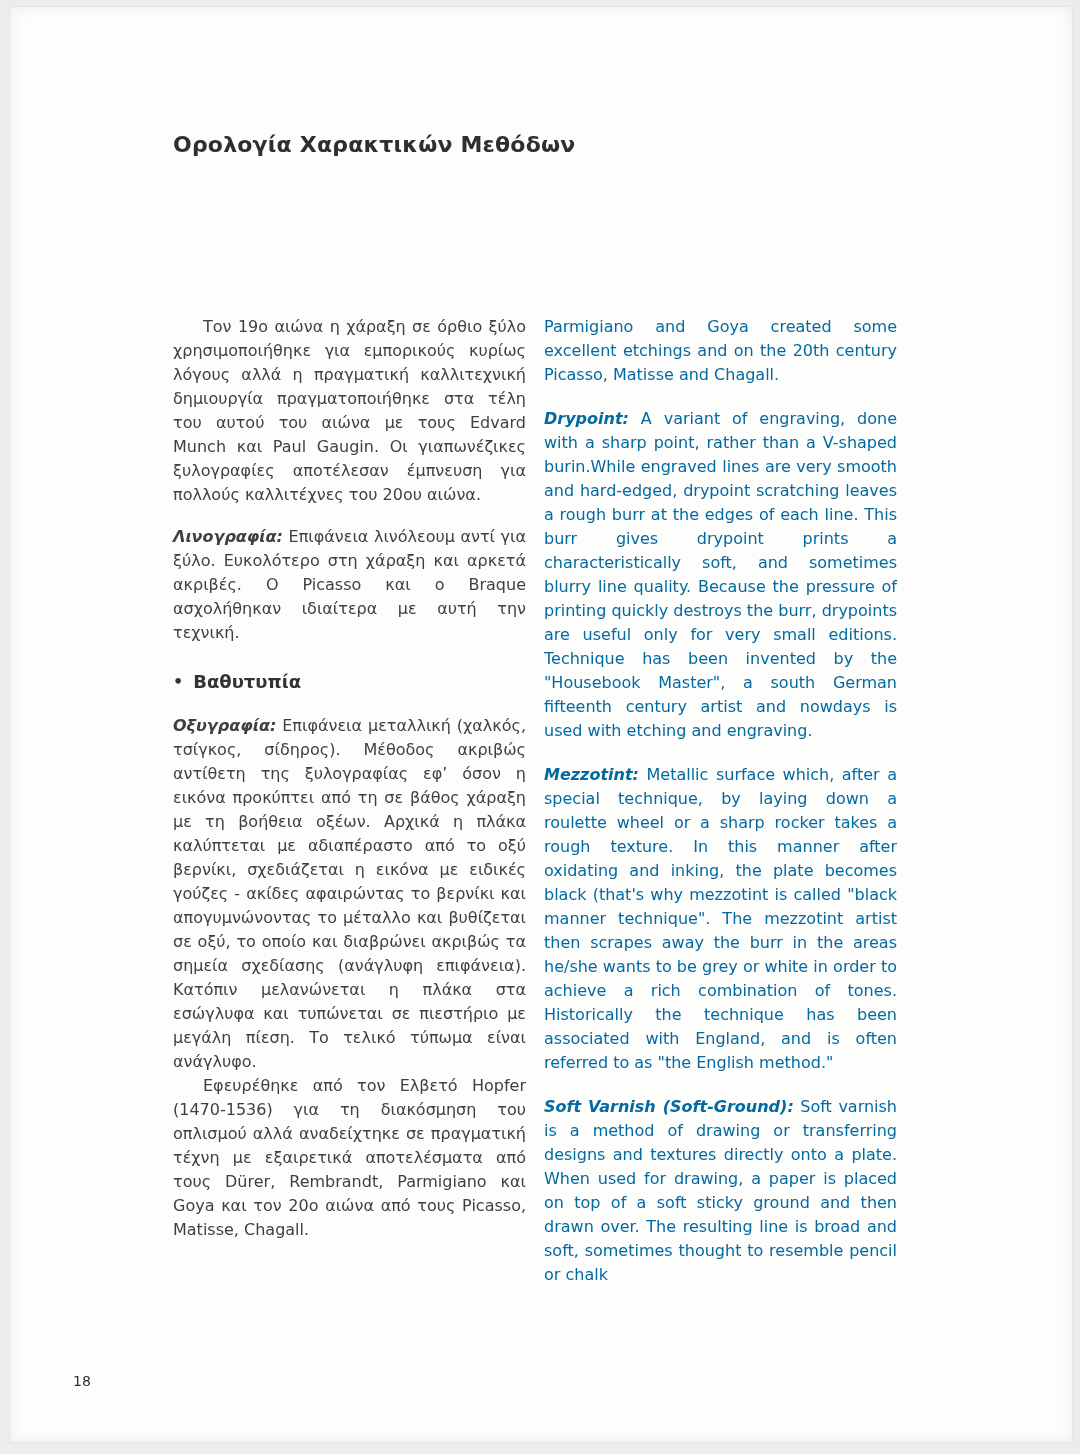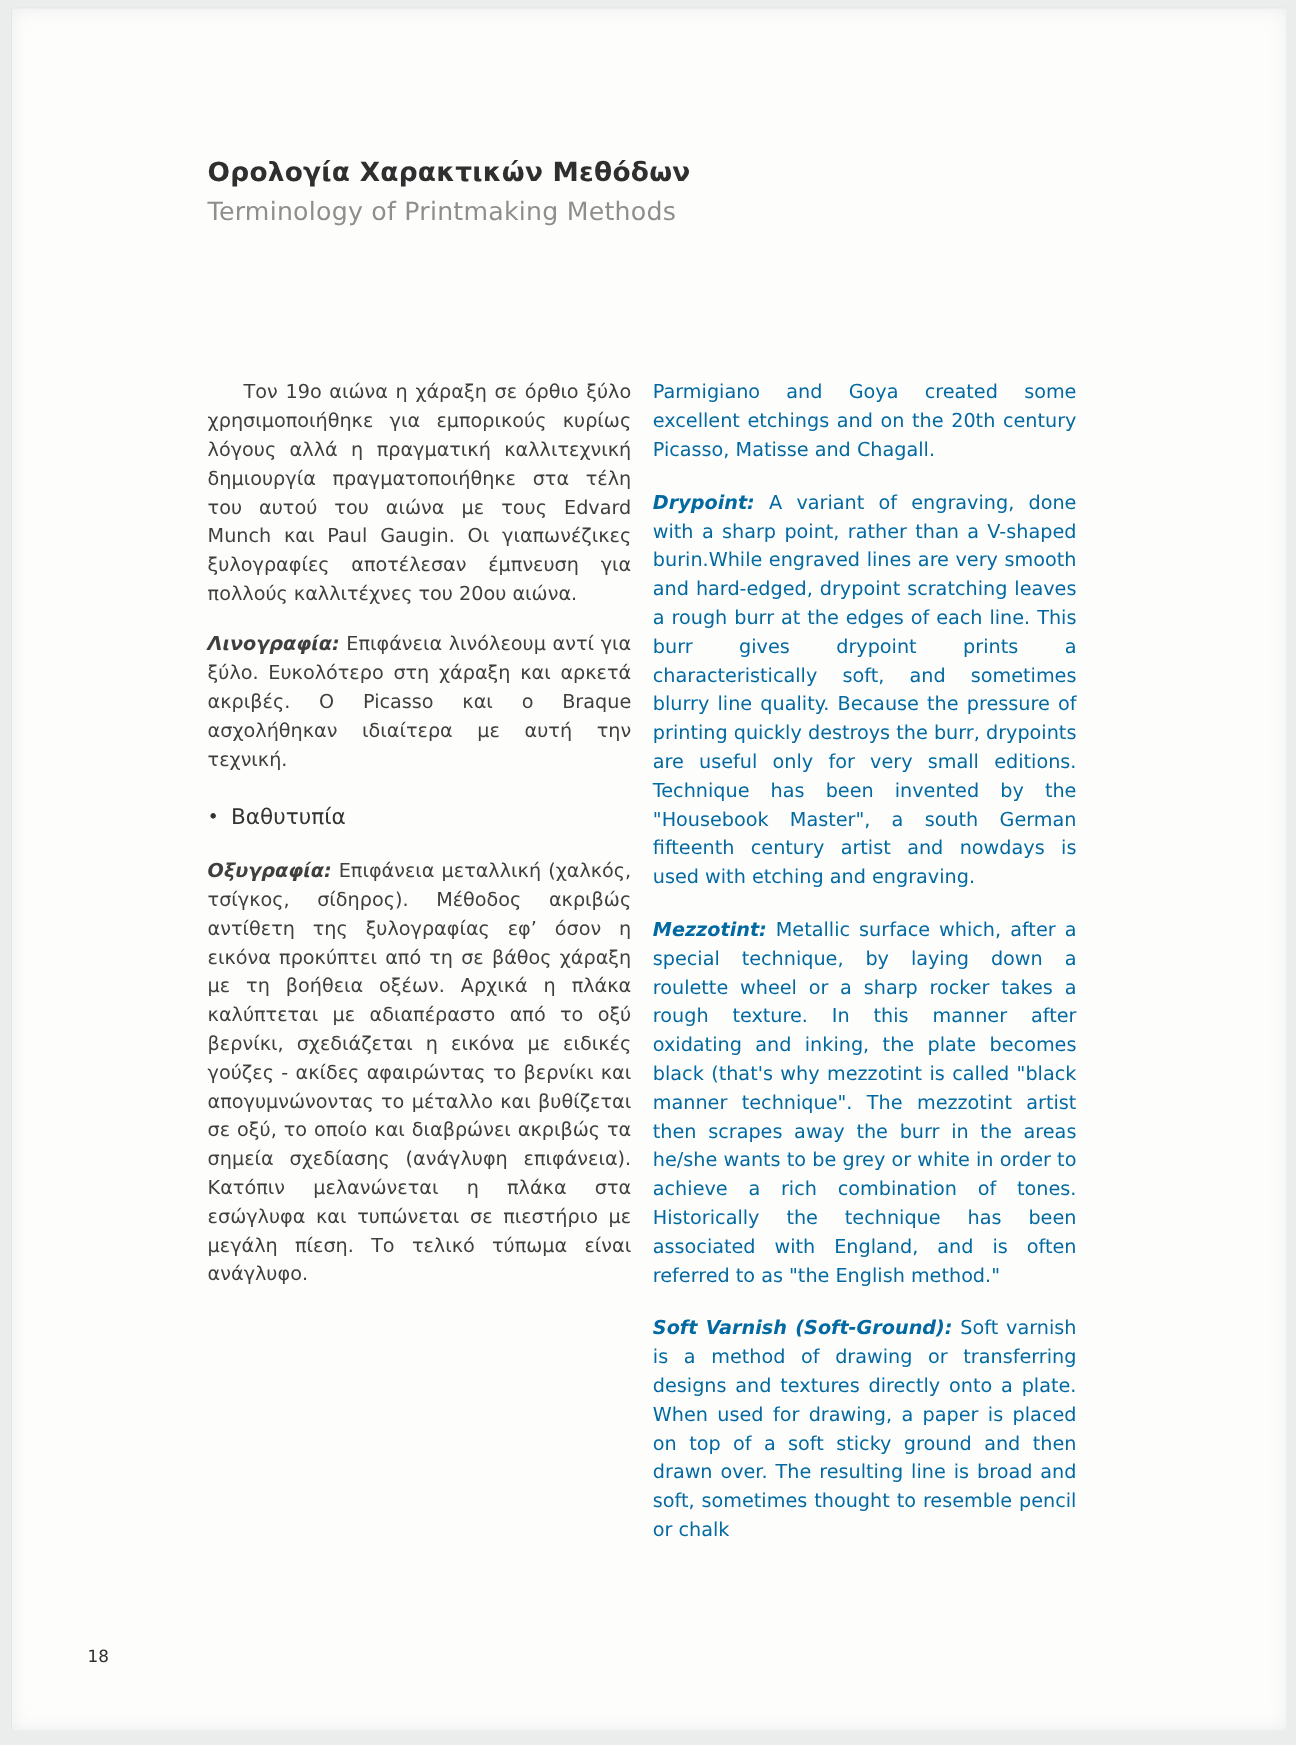--- a/index.html
+++ b/index.html
@@ -60,21 +60,21 @@
   .col-right p { color: #0369a1; margin-bottom: 20px; }
   .indent { text-indent: 30px; }
   .no-gap { margin-bottom: 0 !important; }
   .term {
     font-weight: bold;
     font-style: italic;
   }
   .section-heading {
     margin: 26px 0 22px 0;
     font-size: 18px;
-    font-weight: normal;
+    font-weight: bold;
     color: #333333;
   }
   .section-heading .bullet {
     display: inline-block;
     margin-right: 10px;
     font-size: 16px;
     transform: translateY(-1px);
   }
   .page-number {
     position: absolute;
@@ -84,34 +84,34 @@
     color: #2f2f2f;
   }
 </style>
 </head>
 <body>
 
 <div class="sheet">
 
   <div class="header-block">
     <h1 class="title-gr">Ορολογία Χαρακτικών Μεθόδων</h1>
-    <h2 class="title-en">Terminology of Printmaking Methods</h2>
   </div>
 
   <div class="columns">
 
     <div class="col col-left">
       <p class="indent">Τον 19ο αιώνα η χάραξη σε όρθιο ξύλο χρησιμοποιήθηκε για εμπορικούς κυρίως λόγους αλλά η πραγματική καλλιτεχνική δημιουργία πραγματοποιήθηκε στα τέλη του αυτού του αιώνα με τους Edvard Munch και Paul Gaugin. Οι γιαπωνέζικες ξυλογραφίες αποτέλεσαν έμπνευση για πολλούς καλλιτέχνες του 20ου αιώνα.</p>
 
       <p><span class="term">Λινογραφία:</span><span> Επιφάνεια λινόλεουμ αντί για ξύλο. Ευκολότερο στη χάραξη και αρκετά ακριβές. Ο Picasso και ο Braque ασχολήθηκαν ιδιαίτερα με αυτή την τεχνική.</span></p>
 
       <h3 class="section-heading"><span class="bullet">•</span><span>Βαθυτυπία</span></h3>
 
       <p class="no-gap"><span class="term">Οξυγραφία:</span><span> Επιφάνεια μεταλλική (χαλκός, τσίγκος, σίδηρος). Μέθοδος ακριβώς αντίθετη της ξυλογραφίας εφ’ όσον η εικόνα προκύπτει από τη σε βάθος χάραξη με τη βοήθεια οξέων. Αρχικά η πλάκα καλύπτεται με αδιαπέραστο από το οξύ βερνίκι, σχεδιάζεται η εικόνα με ειδικές γούζες - ακίδες αφαιρώντας το βερνίκι και απογυμνώνοντας το μέταλλο και βυθίζεται σε οξύ, το οποίο και διαβρώνει ακριβώς τα σημεία σχεδίασης (ανάγλυφη επιφάνεια). Κατόπιν μελανώνεται η πλάκα στα εσώγλυφα και τυπώνεται σε πιεστήριο με μεγάλη πίεση. Το τελικό τύπωμα είναι ανάγλυφο.</span></p>
 
+      <p class="indent">Εφευρέθηκε από τον Ελβετό Hopfer (1470-1536) για τη διακόσμηση του οπλισμού αλλά αναδείχτηκε σε πραγματική τέχνη με εξαιρετικά αποτελέσματα από τους Dürer, Rembrandt, Parmigiano και Goya και τον 20ο αιώνα από τους Picasso, Matisse, Chagall.</p>
     </div>
 
     <div class="col col-right">
       <p>Parmigiano and Goya created some excellent etchings and on the 20th century Picasso, Matisse and Chagall.</p>
 
       <p><span class="term">Drypoint:</span><span> A variant of engraving, done with a sharp point, rather than a V-shaped burin.While engraved lines are very smooth and hard-edged, drypoint scratching leaves a rough burr at the edges of each line. This burr gives drypoint prints a characteristically soft, and sometimes blurry line quality. Because the pressure of printing quickly destroys the burr, drypoints are useful only for very small editions. Technique has been invented by the "Housebook Master", a south German fifteenth century artist and nowdays is used with etching and engraving.</span></p>
 
       <p><span class="term">Mezzotint:</span><span> Metallic surface which, after a special technique, by laying down a roulette wheel or a sharp rocker takes a rough texture. In this manner after oxidating and inking, the plate becomes black (that's why mezzotint is called "black manner technique". The mezzotint artist then scrapes away the burr in the areas he/she wants to be grey or white in order to achieve a rich combination of tones. Historically the technique has been associated with England, and is often referred to as "the English method."</span></p>
 
       <p><span class="term">Soft Varnish (Soft-Ground):</span><span> Soft varnish is a method of drawing or transferring designs and textures directly onto a plate. When used for drawing, a paper is placed on top of a soft sticky ground and then drawn over. The resulting line is broad and soft, sometimes thought to resemble pencil or chalk</span></p>

